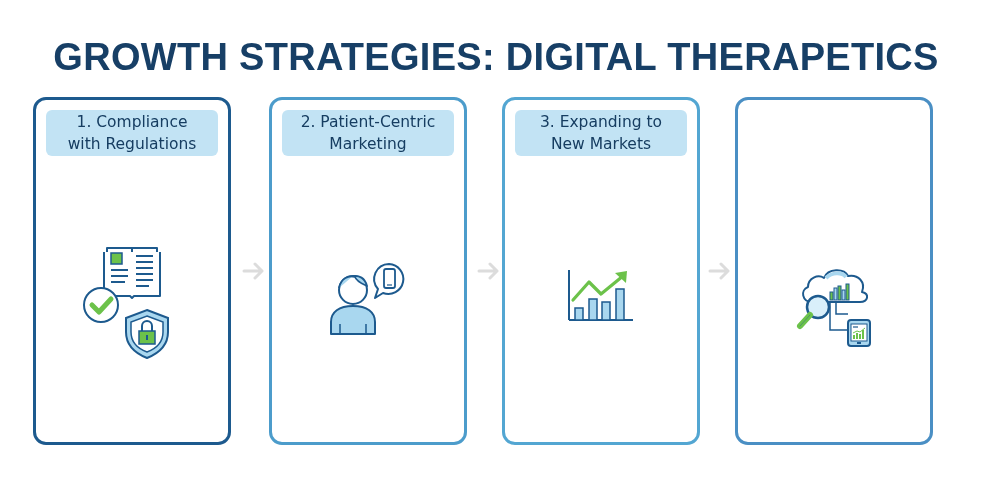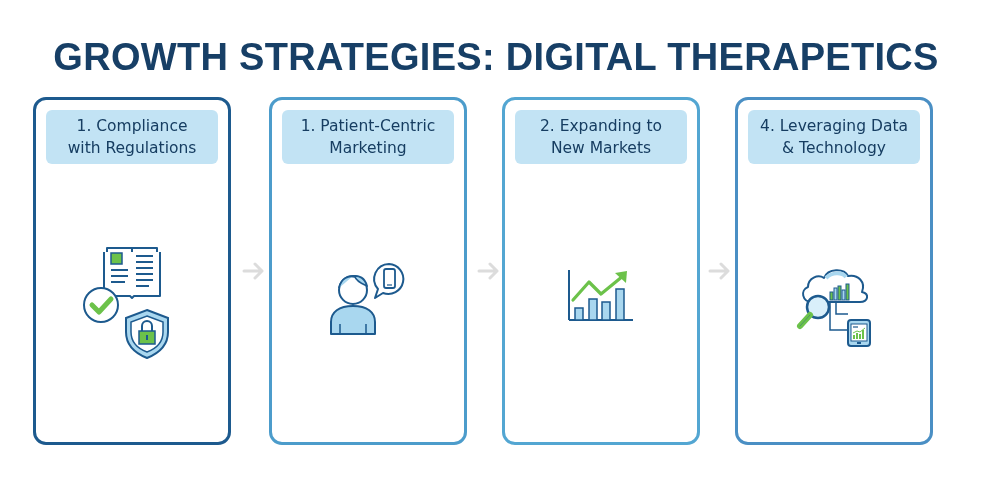--- a/index.html
+++ b/index.html
@@ -10,21 +10,21 @@
   .title {
     position:absolute; left:0; right:0; top:36px; text-align:center;
     font-family:"Liberation Sans", sans-serif; font-weight:bold;
     font-size:38px; letter-spacing:0.3px; color:#173f66;
   }
   .card {
     position:absolute; top:97px; width:198px; height:348px;
     border-radius:13px; background:#fff; box-sizing:border-box;
   }
   .card .head {
-    position:absolute; left:10px; right:10px; top:10px; height:54px;
+    position:absolute; left:10px; right:10px; top:10px; height:46px;
     background:#c2e3f4; border-radius:6px;
     display:flex; align-items:center; justify-content:center; text-align:center;
     font-family:"DejaVu Sans", sans-serif; font-size:15.5px; line-height:22px;
     color:#163d61; padding:0 12px; box-sizing:border-box;
   }
   .card .icon { position:absolute; left:50%; transform:translateX(-50%); }
   .arrow { position:absolute; top:262px; width:24px; height:18px; }
 </style>
 </head>
 <body>
@@ -62,62 +62,61 @@
     <path d="M65 91 V86 A5 5 0 0 1 75 86 V91" fill="none" stroke="#1d5a8e" stroke-width="2"></path>
     <rect x="69" y="95" width="2" height="5" fill="#1d5a8e"></rect>
   </svg>
 </div>
 
 <svg class="arrow" viewBox="0 0 24 18" style="left:242px;">
   <path d="M2 9 H20 M13 2 L20 9 L13 16" fill="none" stroke="#dcdcdc" stroke-width="3" stroke-linecap="round" stroke-linejoin="round"></path>
 </svg>
 
 <div class="card" style="left:269px; border:3px solid #4c9ccb;">
-  <div class="head">1. Patient-Centric Marketing</div>
+  <div class="head">2. Patient-Centric Marketing</div>
   <svg class="icon" width="90" height="80" viewBox="0 0 90 80" style="top:160px;">
 
     <path d="M8 74 V62 C8 52 16 46 30 46 C44 46 52 52 52 62 V74 Z" fill="#a9d7ef" stroke="#1d5a8e" stroke-width="2" stroke-linejoin="round"></path>
     <line x1="17" y1="64" x2="17" y2="74" stroke="#1d5a8e" stroke-width="1.5"></line>
     <line x1="43" y1="64" x2="43" y2="74" stroke="#1d5a8e" stroke-width="1.5"></line>
 
     <circle cx="30" cy="30" r="14" fill="#fff" stroke="#1d5a8e" stroke-width="2"></circle>
     <path d="M16 28 C18 18 26 15 32 17 C34 22 40 24 44 26 C42 18 36 15 30 16" fill="#a9d7ef" stroke="#1d5a8e" stroke-width="1.8" stroke-linejoin="round"></path>
 
     <path d="M66 4 A15 15 0 1 1 60 33 L52 38 L55 29 A15 15 0 0 1 66 4 Z" fill="#fff" stroke="#1d5a8e" stroke-width="2" stroke-linejoin="round"></path>
     <rect x="61" y="9" width="11" height="19" rx="2" fill="#fff" stroke="#1d5a8e" stroke-width="1.8"></rect>
     <line x1="64" y1="25" x2="69" y2="25" stroke="#1d5a8e" stroke-width="1.2"></line>
   </svg>
 </div>
 
 <svg class="arrow" viewBox="0 0 24 18" style="left:477px;">
   <path d="M2 9 H20 M13 2 L20 9 L13 16" fill="none" stroke="#dcdcdc" stroke-width="3" stroke-linecap="round" stroke-linejoin="round"></path>
 </svg>
 
 <div class="card" style="left:502px; border:3px solid #53a6d2;">
-  <div class="head">2. Expanding to New Markets</div>
+  <div class="head">3. Expanding to New Markets</div>
   <svg class="icon" width="72" height="60" viewBox="0 0 72 60" style="top:166px;">
     <line x1="4" y1="4" x2="4" y2="54" stroke="#1d5a8e" stroke-width="2"></line>
     <line x1="4" y1="54" x2="68" y2="54" stroke="#1d5a8e" stroke-width="2"></line>
     <g fill="#a9d7ef" stroke="#1d5a8e" stroke-width="1.5">
       <rect x="10" y="42" width="8" height="12"></rect>
       <rect x="24" y="33" width="8" height="21"></rect>
       <rect x="37" y="36" width="8" height="18"></rect>
       <rect x="51" y="23" width="8" height="31"></rect>
     </g>
     <path d="M8 34 L24 16 L36 28 L58 10" fill="none" stroke="#6cc24a" stroke-width="3.2" stroke-linejoin="round" stroke-linecap="round"></path>
     <path d="M50 7 L62 5 L61 17 Z" fill="#6cc24a"></path>
   </svg>
 </div>
 
 <svg class="arrow" viewBox="0 0 24 18" style="left:708px;">
   <path d="M2 9 H20 M13 2 L20 9 L13 16" fill="none" stroke="#dcdcdc" stroke-width="3" stroke-linecap="round" stroke-linejoin="round"></path>
 </svg>
 
 <div class="card" style="left:735px; border:3px solid #4a8fc4;">
-  <div class="head">4. Leveraging Data &amp; Technology</div>
   <svg class="icon" width="96" height="96" viewBox="0 0 96 96" style="top:152px;">
 
     <path d="M26 50 C16 50 14 38 22 35 C22 26 32 22 38 26 C42 16 58 16 62 24 C72 22 80 30 76 40 C84 42 82 50 74 50 Z" fill="#fff" stroke="#1d5a8e" stroke-width="2" stroke-linejoin="round"></path>
     <path d="M40 26 C46 20 56 20 60 25" fill="none" stroke="#a9d7ef" stroke-width="4"></path>
 
     <g stroke="#1d5a8e" stroke-width="1">
       <rect x="44" y="40" width="3" height="8" fill="#6cc24a"></rect>
       <rect x="48" y="36" width="3" height="12" fill="#a9d7ef"></rect>
       <rect x="52" y="34" width="3" height="14" fill="#6cc24a"></rect>
       <rect x="56" y="38" width="3" height="10" fill="#a9d7ef"></rect>

